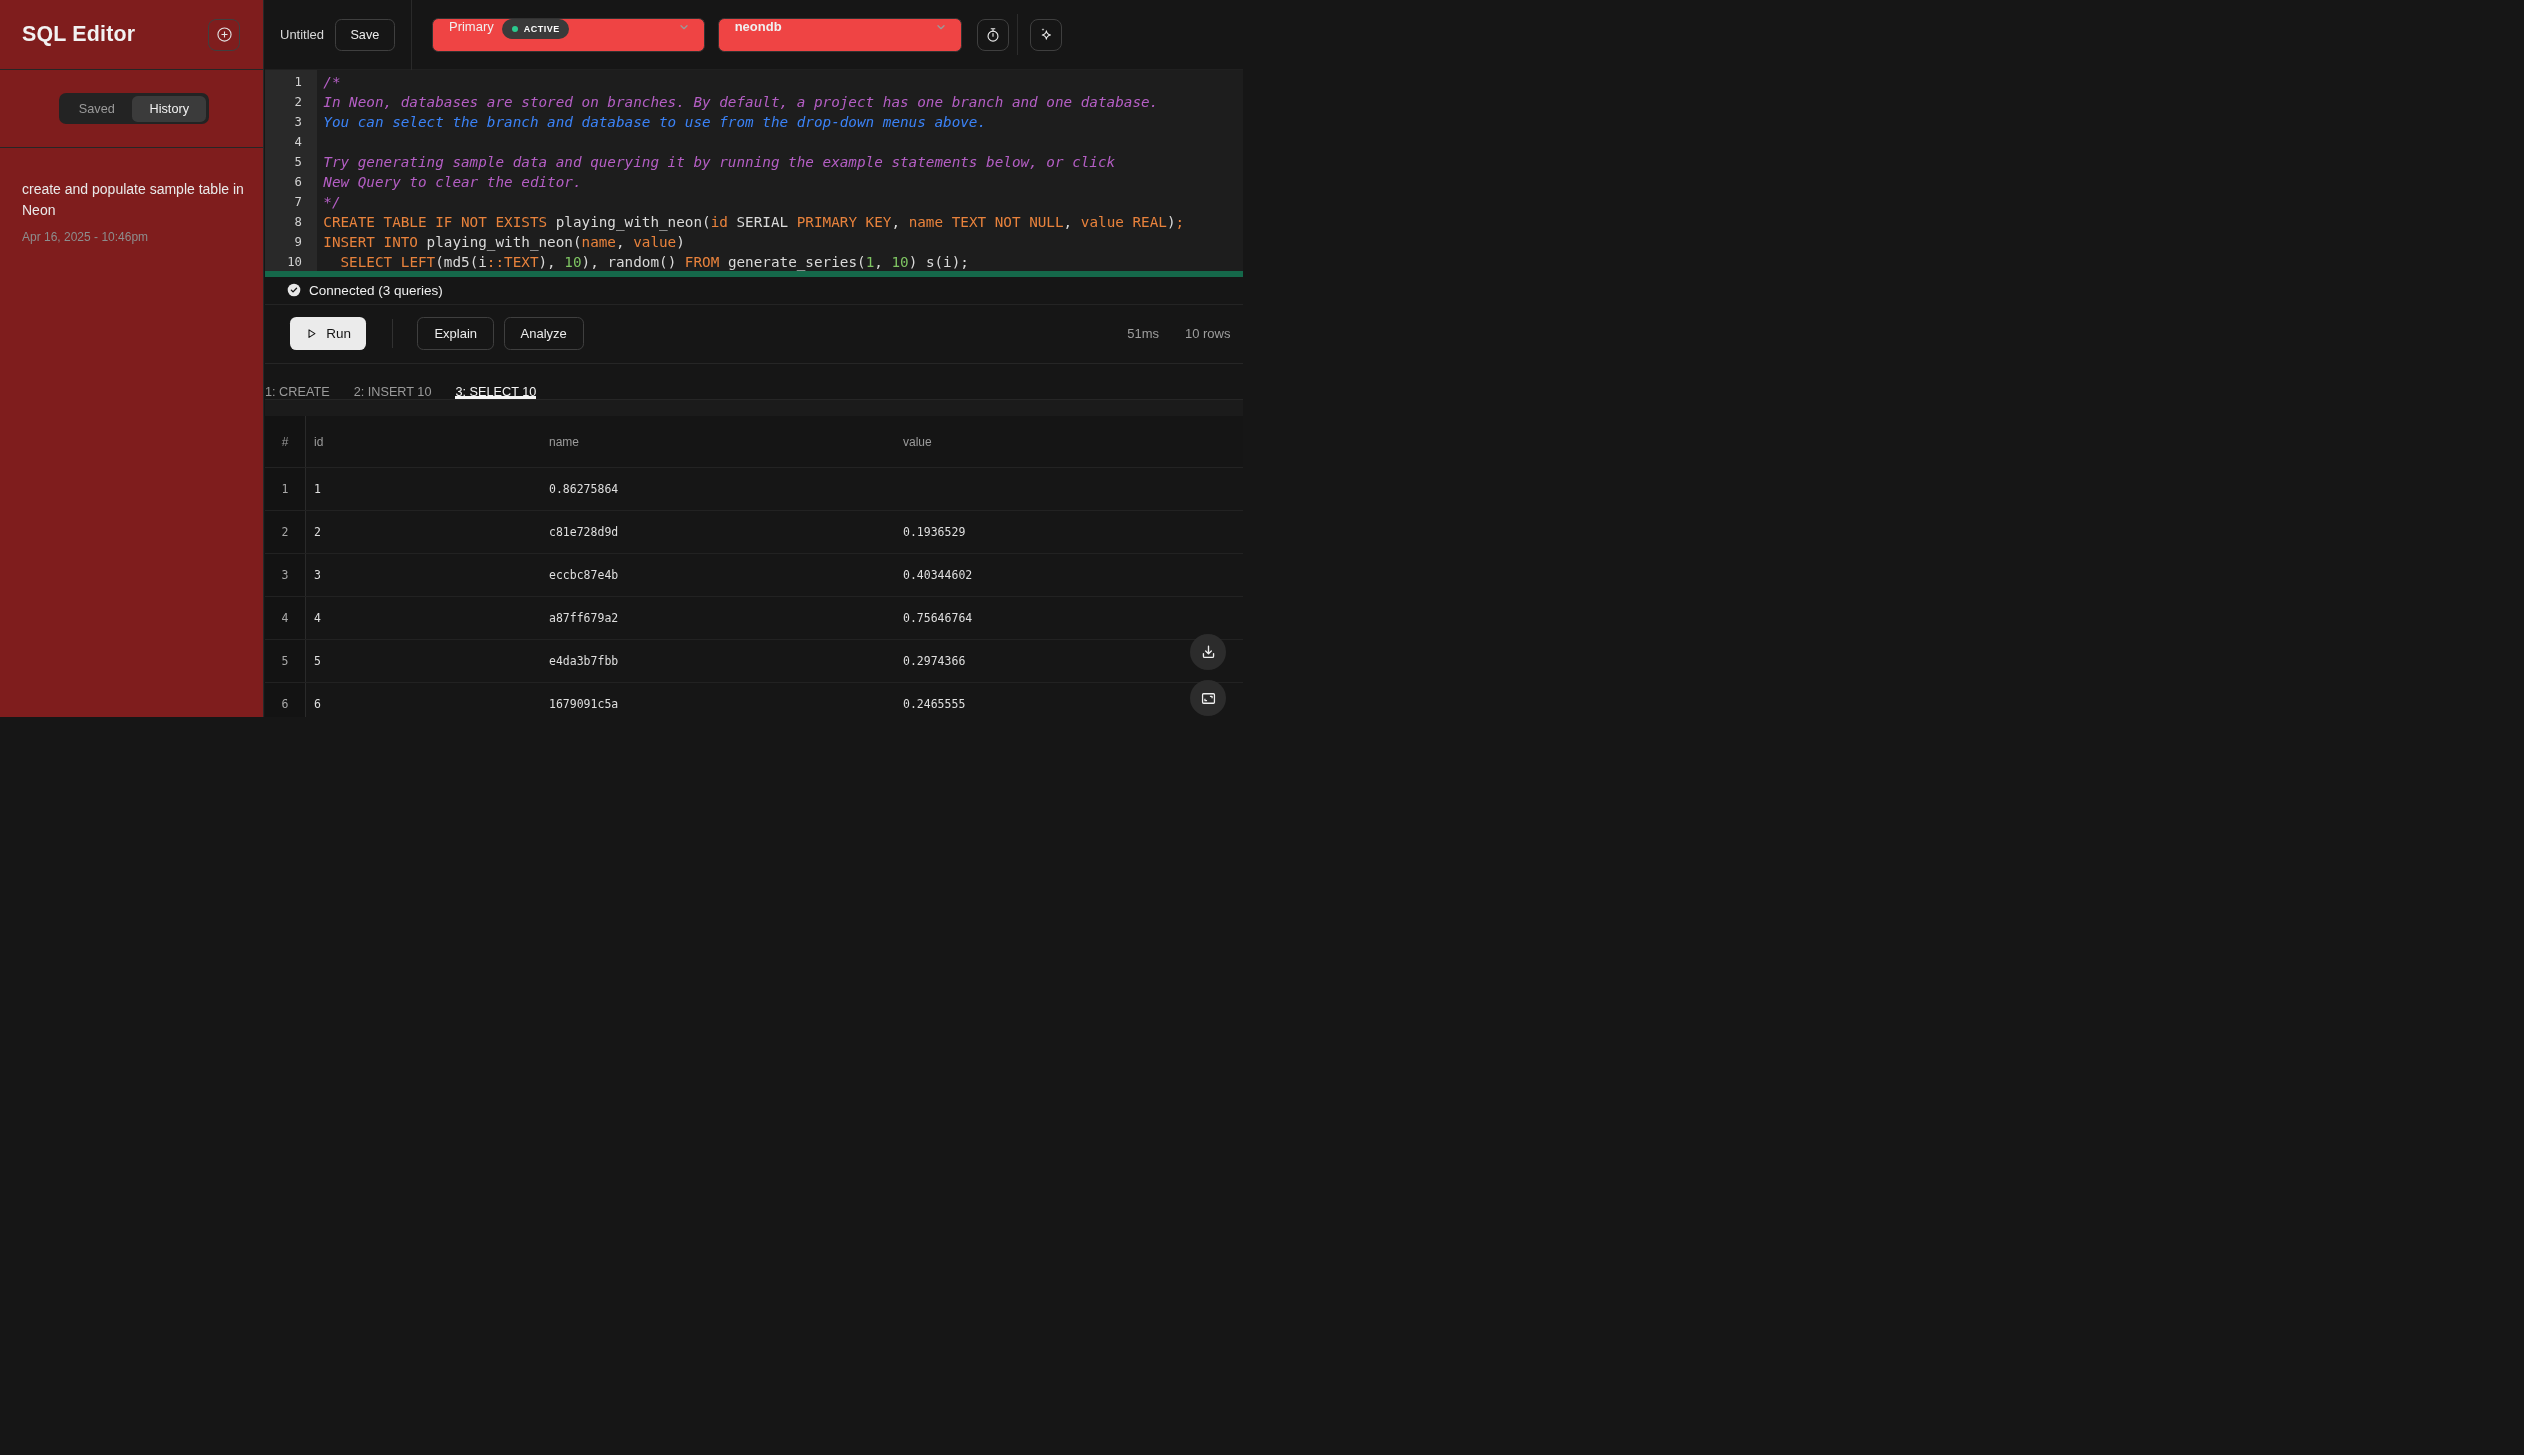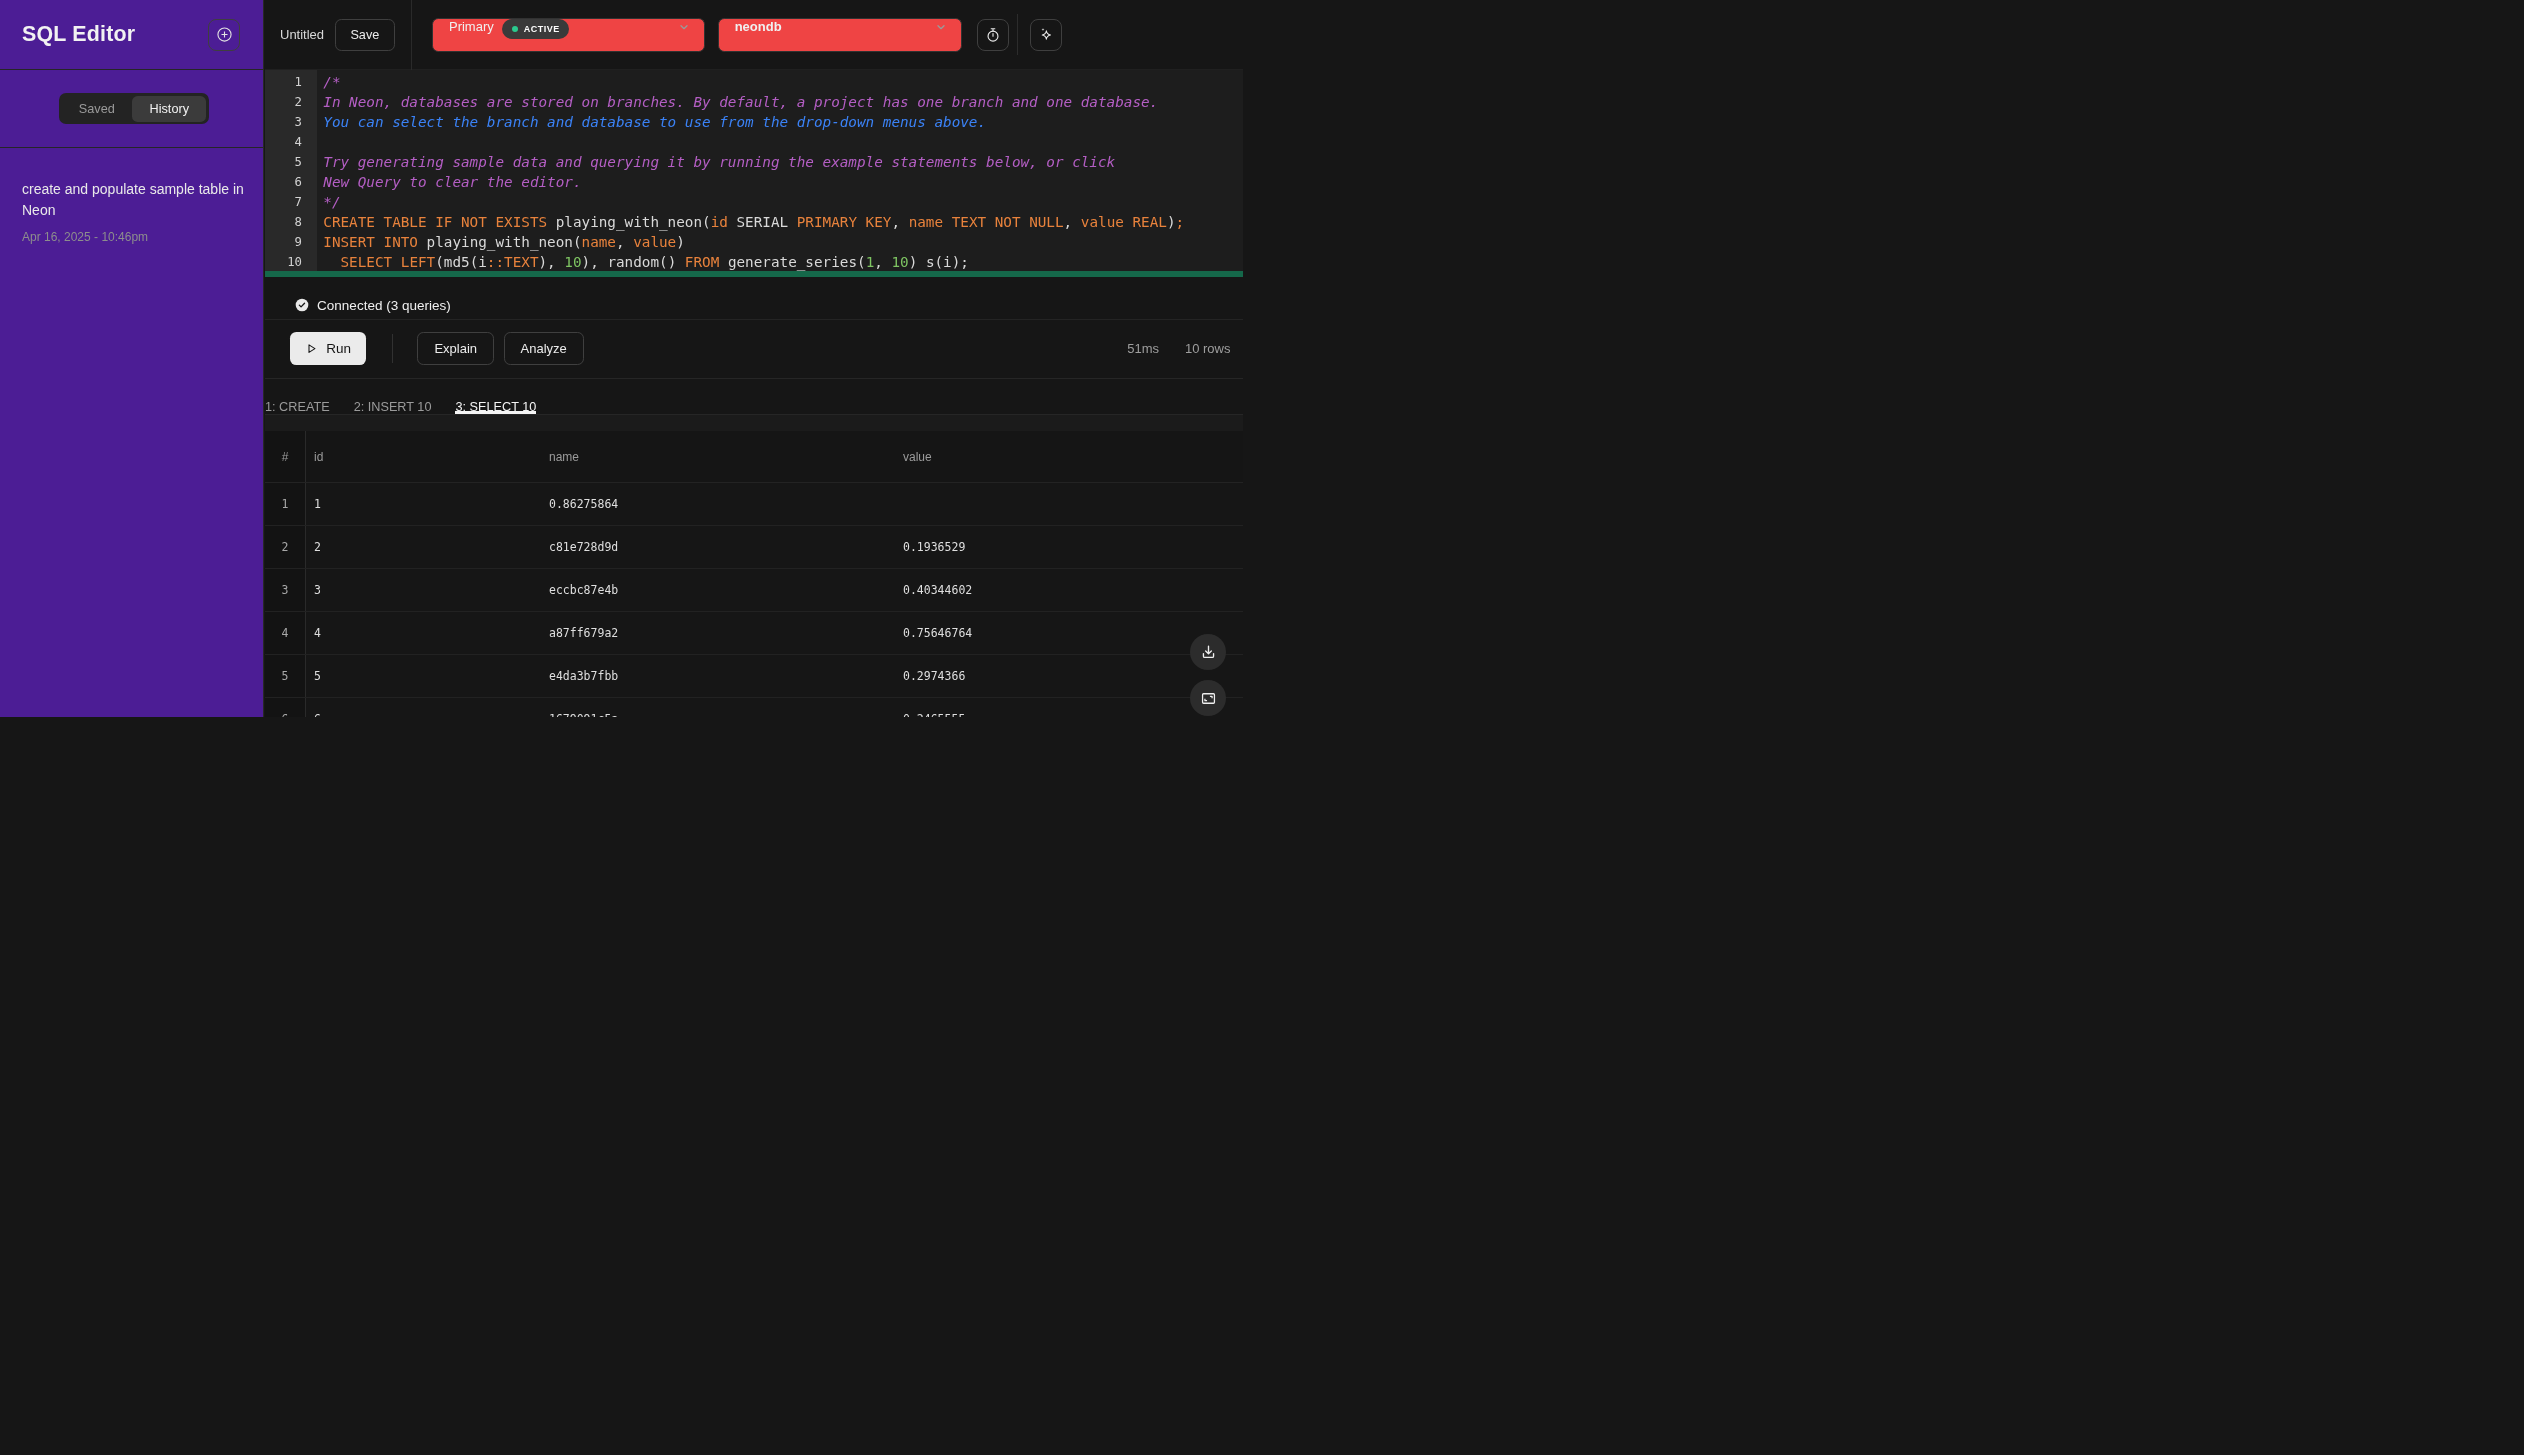--- a/index.html
+++ b/index.html
@@ -6,21 +6,21 @@
   html,body { width:1243px; height:717px; overflow:hidden; }
   body {
     background:#161616; color:#e8e8e8;
     font-family:"Liberation Sans", sans-serif;
     position:relative;
   }
   svg { display:block; }
 
   
   .sidebar { position:absolute; left:0; top:0; width:264px; height:717px;
-    background:#4c1d95; border-right:0.8px solid #282828; }
+    background:#7f1d1d; border-right:0.8px solid #282828; }
   .sb-header { height:70px; border-bottom:0.8px solid #262626;
     display:flex; align-items:center; justify-content:space-between; padding:0 23px 0 22px; }
   .sb-title { font-size:21.4px; font-weight:700; color:#f2f2f2; letter-spacing:0.2px; }
   .icon-btn { width:32px; height:32px; border:0.8px solid #3f3f3f; border-radius:8px;
     background:transparent; display:flex; align-items:center; justify-content:center; cursor:pointer; }
   .sb-tabs-row { height:78px; border-bottom:0.8px solid #262626; display:flex; align-items:center; }
   .segmented { margin-left:59px; background:#232323; border-radius:7.1px; padding:2.4px; display:flex; }
   .segment { height:26px; padding:0 17.4px; display:flex; align-items:center; border-radius:5.6px;
     font-size:12.7px; color:#9a9a9a; cursor:pointer; }
   .segment.active { background:#3b3b3b; color:#f2f2f2; }
@@ -57,22 +57,22 @@
     font-family:"DejaVu Sans Mono", monospace; }
   .gutter { width:52px; background:#292929; padding-top:1.6px; }
   .ln { height:20px; line-height:20px; text-align:right; padding-right:15px;
     font-size:12.3px; color:#d2d2d2; }
   .code { flex:1; padding:1.6px 0 0 6.3px; overflow:hidden; cursor:text; }
   .code-line { height:20px; line-height:20px; white-space:pre; font-size:14.3px; }
   .tok-c { font-style:italic; }
   .greenbar { height:5.6px; }
 
   
-  .connected-row { height:28px; display:flex; align-items:center; padding-left:29px; gap:7.1px;
-    border-bottom:0.8px solid #242424;margin-top:15px; }
+  .connected-row { height:28px; display:flex; align-items:center; padding-left:21px; gap:7.1px;
+    border-bottom:0.8px solid #242424; }
   .connected-text { font-size:13.5px; color:#f0f0f0; }
   .run-row { height:59px; display:flex; align-items:center; border-bottom:0.8px solid #262626; }
   .run-btn { margin-left:24.6px; height:33px; width:76px; background:#ebebeb; border:none;
     border-radius:6.3px; color:#141414; font-size:13.5px; font-family:inherit; font-weight:500;
     display:flex; align-items:center; justify-content:center; gap:7.1px; cursor:pointer; }
   .run-divider { width:0.8px; height:28.5px; background:#313131; margin-left:26px; }
   .explain-btn { margin-left:25px; height:33px; padding:0 16px; font-size:13px; }
   .analyze-btn { margin-left:9.5px; height:33px; padding:0 16px; font-size:13px; }
   .run-status { margin-left:auto; margin-right:13.5px; display:flex; gap:26px; }
   .status-text { font-size:13px; color:#9e9e9e; }

